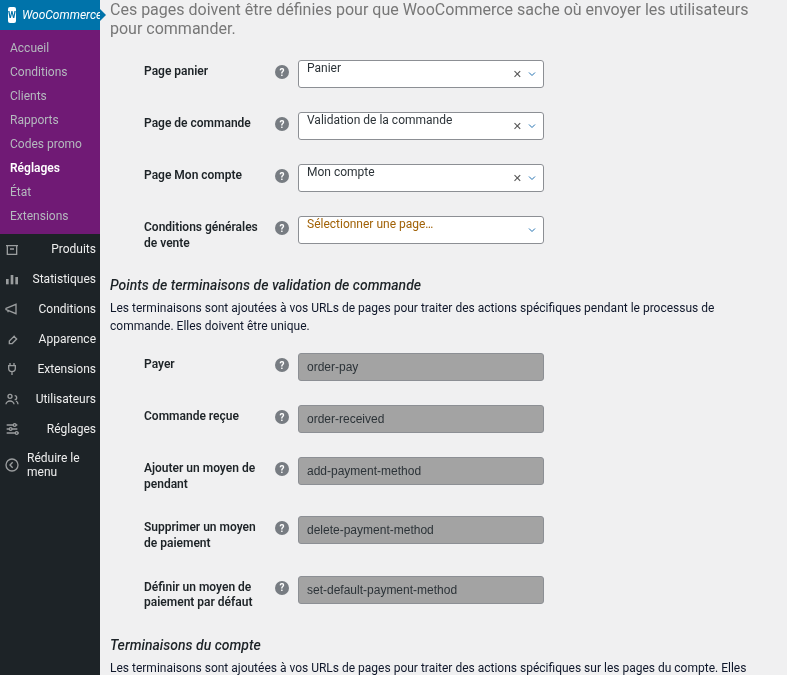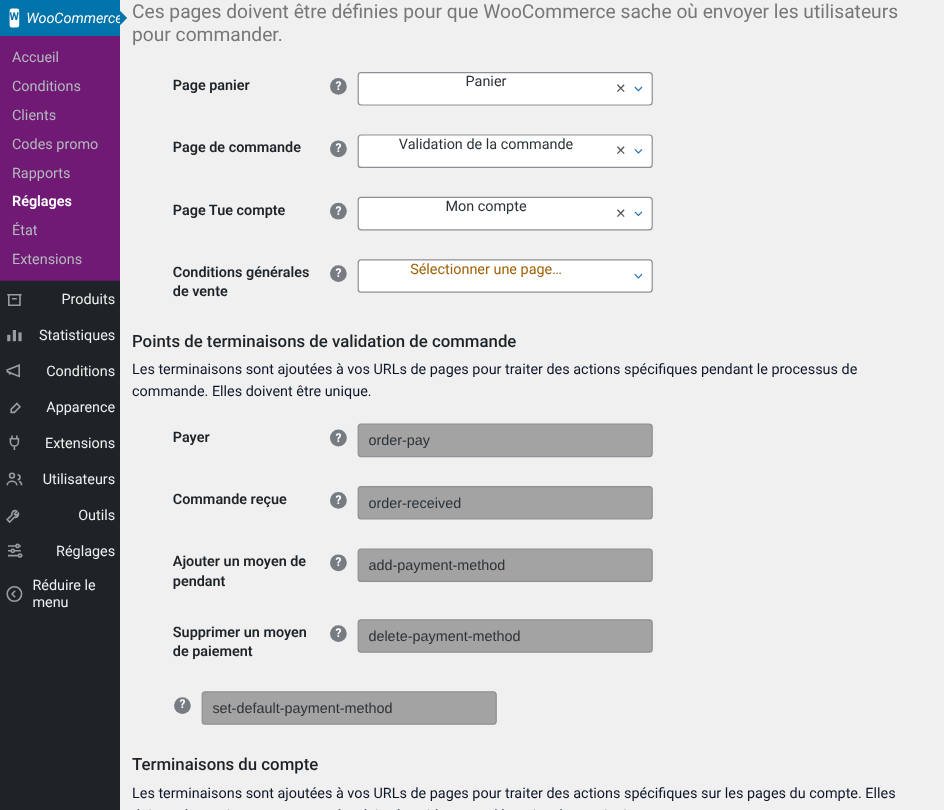--- a/index.html
+++ b/index.html
@@ -15,46 +15,46 @@
 .sb-sub-item.active { color: #fff; font-weight: 600; }
 .sb-main-item { padding: 7px 4px; display: flex; align-items: center; gap: 7px; font-size: 12px; color: #eee; cursor: pointer; justify-content: space-between; }
 .sb-main-item .ic { width: 16px; height: 16px; display: inline-flex; align-items: center; justify-content: center; opacity: 0.6; flex-shrink: 0; }
 .content { flex: 1; padding: 0 18px 18px 10px; overflow-y: auto; }
 .intro { font-size: 16px; color: #777; padding: 0 0 10px 0; }
 .form-row { display: flex; align-items: flex-start; padding: 12px 0; margin-left: 34px; }
 .form-label { width: 130px; font-weight: 600; font-size: 12px; color: #1d2327; padding-right: 8px; line-height: 1.3; padding-top: 4px; }
 .help-col { width: 16px; display: flex; justify-content: center; padding-top: 5px; }
 .help { width: 14px; height: 14px; border-radius: 50%; background: #777c82; color: #fff; font-size: 10px; font-weight: bold; display: inline-flex; align-items: center; justify-content: center; cursor: help; }
 .field { flex: 0 0 auto; width: 246px; margin-left: 8px; }
-.select-wrap { position: relative; text-align: center; }
+.select-wrap { position: relative; }
 .select-wrap select, .select-wrap .fake-select { width: 100%; height: 28px; border: 1px solid #8c8f94; border-radius: 3px; padding: 0 40px 0 8px; font-size: 12px; background: #fff; appearance: none; color: #2c3338; }
 .fake-select.placeholder { color: #a16207; }
 .select-wrap .clear { position: absolute; right: 22px; top: 50%; transform: translateY(-50%); font-size: 11px; color: #555; cursor: pointer; }
 .select-wrap .caret { position: absolute; right: 6px; top: 50%; transform: translateY(-50%); pointer-events: none; }
 .caret svg { display: block; }
 .txt { width: 100%; height: 28px; border: 1px solid #8c8f94; border-radius: 3px; padding: 0 8px; font-size: 12px; background: #a3a3a3; color: #2c3338; }
-h2.sec { font-size: 14px; font-weight: 500; color: #1d2327; margin-top: 14px; margin-bottom: 6px; }
+h2.sec { font-size: 14px; font-weight: 500; color: #1d2327; margin-top: 14px; margin-bottom: 6px; font-style: italic; }
 p.desc { font-size: 12px; color: #0f172a; margin-bottom: 6px; line-height: 1.5; }
 </style>
 </head>
 <body>
 
 <div class="wrap">
   <div class="sidebar">
     <div class="sb-top">
       <span class="sb-icon-wc">W</span>
       <span class="sb-top-label">WooCommerce</span>
       <span class="arrow"></span>
     </div>
     <div class="sb-sub" id="sb-sub">
         <div class="sb-sub-item">Accueil</div>
         <div class="sb-sub-item">Conditions</div>
         <div class="sb-sub-item">Clients</div>
+        <div class="sb-sub-item">Rapports</div>
         <div class="sb-sub-item">Codes promo</div>
-        <div class="sb-sub-item">Rapports</div>
         <div class="sb-sub-item active">Réglages</div>
         <div class="sb-sub-item">État</div>
         <div class="sb-sub-item">Extensions</div>
       </div>
     <div id="sb-main">
         <div class="sb-main-item">
           <span class="ic">
             <svg width="16" height="16" viewBox="0 0 24 24" fill="none" stroke="currentColor" stroke-width="2">
               <path d="M3 7h18M5 7v13h14V7M9 12h6"></path>
             </svg>
@@ -100,28 +100,20 @@
             <svg width="16" height="16" viewBox="0 0 24 24" fill="none" stroke="currentColor" stroke-width="2">
               <circle cx="9" cy="8" r="3"></circle>
               <path d="M3 20c0-3 3-5 6-5s6 2 6 5M16 7a3 3 0 010 6M21 20c0-2-1-4-3-5"></path>
             </svg>
           </span>
           <span>Utilisateurs</span>
         </div>
         <div class="sb-main-item">
           <span class="ic">
             <svg width="16" height="16" viewBox="0 0 24 24" fill="none" stroke="currentColor" stroke-width="2">
-              <path d="M14 7a4 4 0 00-5 5l-6 6 3 3 6-6a4 4 0 005-5l-3 3-2-2 3-3z"></path>
-            </svg>
-          </span>
-          <span>Outils</span>
-        </div>
-        <div class="sb-main-item">
-          <span class="ic">
-            <svg width="16" height="16" viewBox="0 0 24 24" fill="none" stroke="currentColor" stroke-width="2">
               <path d="M4 6h10M18 6h2M4 12h4M12 12h8M4 18h14M22 18h-1"></path>
               <circle cx="16" cy="6" r="2"></circle>
               <circle cx="10" cy="12" r="2"></circle>
               <circle cx="19" cy="18" r="2"></circle>
             </svg>
           </span>
           <span>Réglages</span>
         </div>
         <div class="sb-main-item">
           <span class="ic">
@@ -166,21 +158,21 @@
               <span class="clear">✕</span>
               <span class="caret">
                 <svg width="12" height="12" viewBox="0 0 24 24" fill="none" stroke="#2271b1" stroke-width="2">
                   <path d="M6 9l6 6 6-6"></path>
                 </svg>
               </span>
             </div>
           </div>
         </div>
         <div class="form-row">
-          <div class="form-label">Page Tue compte</div>
+          <div class="form-label">Page Mon compte</div>
           <div class="help-col">
             <span class="help">?</span>
           </div>
           <div class="field">
             <div class="select-wrap">
               <div class="fake-select">Mon compte</div>
               <span class="clear">✕</span>
               <span class="caret">
                 <svg width="12" height="12" viewBox="0 0 24 24" fill="none" stroke="#2271b1" stroke-width="2">
                   <path d="M6 9l6 6 6-6"></path>
@@ -232,20 +224,21 @@
           <div class="field"><input class="txt" type="text" value="add-payment-method" style=""></div>
         </div>
         <div class="form-row">
           <div class="form-label">Supprimer un moyen de paiement</div>
           <div class="help-col">
             <span class="help">?</span>
           </div>
           <div class="field"><input class="txt" type="text" value="delete-payment-method" style=""></div>
         </div>
         <div class="form-row">
+          <div class="form-label">Définir un moyen de paiement par défaut</div>
           <div class="help-col">
             <span class="help">?</span>
           </div>
           <div class="field"><input class="txt" type="text" value="set-default-payment-method" style=""></div>
         </div>
       </div>
 
     <h2 class="sec">Terminaisons du compte</h2>
     <p class="desc">Les terminaisons sont ajoutées à vos URLs de pages pour traiter des actions spécifiques sur les pages du compte. Elles doivent être uniques et peuvent être laissées vides pour désactiver la terminaison.</p>
 

